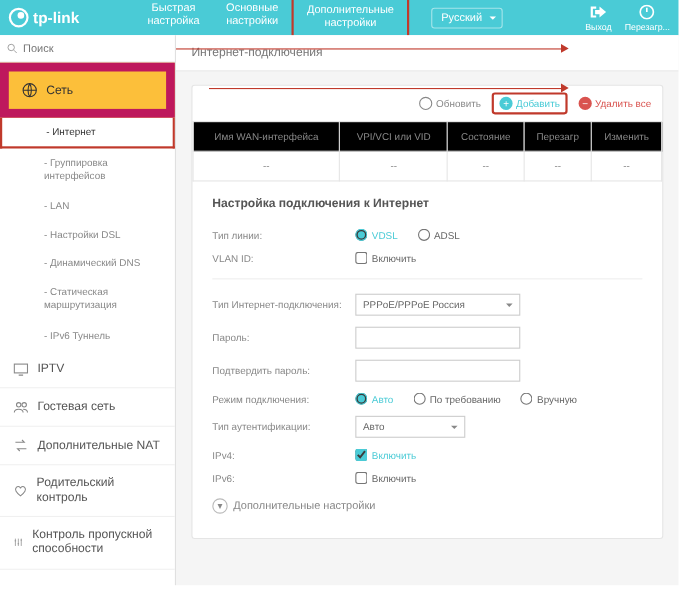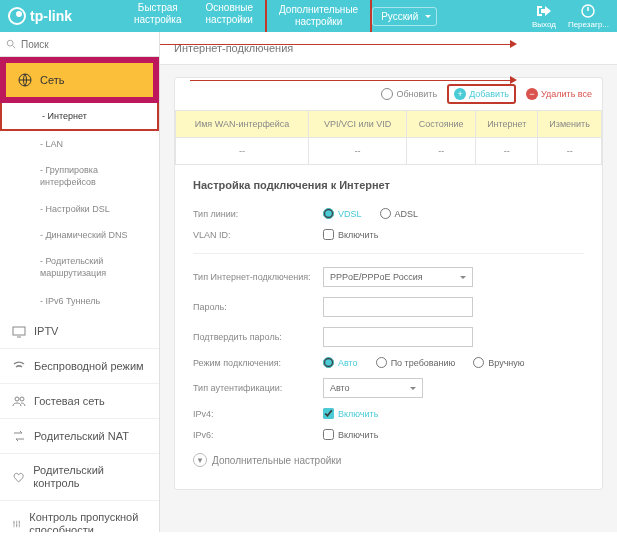--- a/index.html
+++ b/index.html
@@ -4,50 +4,50 @@
 <style>
 *{box-sizing:border-box;margin:0;padding:0;font-family:Arial,sans-serif}
 body{background:#fff;width:617px;height:550px;overflow:hidden;font-size:10px;color:#666}
 .header{background:#4acbd6;height:32px;display:flex;align-items:center;padding:0 8px;color:#fff}
 .logo{display:flex;align-items:center;gap:4px;font-size:14px;font-weight:bold}
 .logo-circ{width:18px;height:18px;border:2px solid #fff;border-radius:50%;position:relative}
 .logo-circ::after{content:"";position:absolute;width:6px;height:6px;background:#fff;border-radius:50%;top:2px;left:6px}
 .tabs{display:flex;margin-left:50px;gap:0}
 .tab{padding:8px 12px;text-align:center;font-size:10px;line-height:1.2;cursor:pointer}
 .tab.active{border:2px solid #c0392b;border-radius:3px}
-.lang{margin-left:0;border:1px solid rgba(255,255,255,0.5);border-radius:3px;padding:3px 18px 3px 8px;font-size:10px;position:relative}
+.lang{margin-left:20px;border:1px solid rgba(255,255,255,0.5);border-radius:3px;padding:3px 18px 3px 8px;font-size:10px;position:relative}
 .lang::after{content:"";position:absolute;right:5px;top:7px;border:3px solid transparent;border-top-color:#fff}
 .hicons{margin-left:auto;display:flex;gap:12px}
 .hicon{text-align:left;font-size:8px}
 .hicon svg{display:block;margin:0 auto 2px}
 .body{display:flex;height:500px}
 .sidebar{width:160px;background:#fff;border-right:1px solid #e0e0e0;overflow-y:auto}
 .search{padding:6px;border-bottom:1px solid #e0e0e0;display:flex;align-items:center;gap:5px}
 .search input{border:none;outline:none;font-size:10px;flex:1}
 .sitem{padding:10px 12px;display:flex;align-items:center;gap:8px;font-size:11px;border-bottom:1px solid #f0f0f0;cursor:pointer;color:#555}
 .sitem.active{background:#fcbf3a;color:#333;position:relative}
-.sitem.boxed{border:6px solid #be185d}
+.sitem.boxed{border:8px solid #be185d}
 .sub{padding:8px 24px 8px 40px;font-size:9px;color:#888;cursor:pointer}
 .sub.active{color:#333}
 .netbox{border:2px solid #c0392b;border-top:none}
 .main{flex:1;background:#f5f5f5;overflow-y:auto;padding:0;position:relative}
 .pagetitle{padding:10px 14px;font-size:11px;color:#777;background:#fff;border-bottom:1px solid #e5e5e5}
 .panel{background:#fff;margin:12px 14px;border:1px solid #e5e5e5;border-radius:3px}
 .panel-top{display:flex;justify-content:flex-end;padding:6px 10px;gap:10px;font-size:9px;align-items:center}
 .ptbtn{display:flex;align-items:center;gap:3px;cursor:pointer}
 .ptbtn.refresh{color:#888}
 .ptbtn.add{color:#4acbd6;border:2px solid #c0392b;border-radius:3px;padding:2px 5px}
 .ptbtn.del{color:#d9534f}
 .circle-icon{width:12px;height:12px;border-radius:50%;display:inline-flex;align-items:center;justify-content:center;font-size:9px;color:#fff}
 .ci-refresh{border:1.5px solid #888;position:relative}
 .ci-add{background:#4acbd6}
 .ci-del{background:#d9534f}
 table{width:100%;border-collapse:collapse;font-size:9px}
 th,td{border:1px solid #e5e5e5;padding:8px 4px;text-align:center;color:#888}
-th{background:#fef9c3;font-weight:normal}
+th{background:#000000;font-weight:normal}
 .section-title{padding:14px 18px 8px;font-size:11px;color:#555;font-weight:bold}
 .form{padding:4px 18px 14px}
 .frow{display:flex;align-items:center;padding:5px 0;font-size:9px}
 .flabel{width:130px;color:#888}
 .radio-g{display:flex;gap:18px}
 .radio-g label{display:flex;align-items:flex-end;gap:4px;cursor:pointer}
 input[type=radio]{accent-color:#4acbd6;width:11px;height:11px}
 input[type=checkbox]{accent-color:#4acbd6;width:11px;height:11px}
 .sel{border:1px solid #ccc;padding:4px 20px 4px 6px;font-size:9px;color:#666;background:#fff;min-width:150px;position:relative;display:inline-block}
 .sel::after{content:"";position:absolute;right:6px;top:8px;border:3px solid transparent;border-top-color:#888}
@@ -106,52 +106,46 @@
     <div class="sitem active boxed">
       <svg width="14" height="14" viewBox="0 0 14 14">
           <circle cx="7" cy="7" r="6" stroke="#333" fill="none"></circle>
           <path d="M1 7h12M7 1c2 3 2 9 0 12M7 1c-2 3-2 9 0 12" stroke="#333" fill="none"></path>
         </svg>
       <span>Сеть</span>
     </div>
     <div class="netbox">
       <div class="sub active">- Интернет</div>
     </div>
+    <div class="sub" style="white-space:normal;line-height:1.3">- Группировка интерфейсов</div>
     <div class="sub">- LAN</div>
-    <div class="sub" style="white-space:normal;line-height:1.3">- Группировка интерфейсов</div>
     <div class="sub">- Настройки DSL</div>
     <div class="sub">- Динамический DNS</div>
-    <div class="sub" style="white-space:normal;line-height:1.3">- Родительский маршрутизация</div>
+    <div class="sub" style="white-space:normal;line-height:1.3">- Статическая маршрутизация</div>
     <div class="sub">- IPv6 Туннель</div>
     <div class="sitem">
       <svg width="14" height="14" viewBox="0 0 14 14">
           <rect x="1" y="3" width="12" height="8" stroke="#888" fill="none"></rect>
           <path d="M5 13h4" stroke="#888"></path>
         </svg>
       <span>IPTV</span>
-    </div>
-    <div class="sitem">
-      <svg width="14" height="14" viewBox="0 0 14 14">
-          <path d="M2 5a8 8 0 0110 0M4 8a5 5 0 016 0M7 11h0" stroke="#888" fill="none" stroke-width="1.5"></path>
-        </svg>
-      <span>Беспроводной режим</span>
     </div>
     <div class="sitem">
       <svg width="14" height="14" viewBox="0 0 14 14">
           <circle cx="5" cy="5" r="2" stroke="#888" fill="none"></circle>
           <circle cx="10" cy="5" r="2" stroke="#888" fill="none"></circle>
           <path d="M1 12c0-2 2-3 4-3s4 1 4 3M9 9c2 0 4 1 4 3" stroke="#888" fill="none"></path>
         </svg>
       <span>Гостевая сеть</span>
     </div>
     <div class="sitem">
       <svg width="14" height="14" viewBox="0 0 14 14">
           <path d="M2 4h8l-2-2M12 10H4l2 2" stroke="#888" fill="none"></path>
         </svg>
-      <span>Родительский NAT</span>
+      <span>Дополнительные NAT</span>
     </div>
     <div class="sitem">
       <svg width="14" height="14" viewBox="0 0 14 14">
           <path d="M7 12C3 9 1 6 3 4s4 0 4 1c0-1 2-3 4-1s0 5-4 8z" stroke="#888" fill="none"></path>
         </svg>
       <span style="line-height:1.2">Родительский контроль</span>
     </div>
     <div class="sitem">
       <svg width="14" height="14" viewBox="0 0 14 14">
           <path d="M3 2v10M7 2v10M11 2v10M2 5h2M6 9h2M10 4h2" stroke="#888"></path>
@@ -181,21 +175,21 @@
           <span class="circle-icon ci-del">−</span>
           <span>Удалить все</span>
         </div>
       </div>
       <table>
         <tbody>
             <tr>
           <th>Имя WAN-интерфейса</th>
           <th>VPI/VCI или VID</th>
           <th>Состояние</th>
-          <th>Интернет</th>
+          <th>Перезагр</th>
           <th>Изменить</th>
         </tr>
         <tr>
           <td>--</td>
               <td>--</td>
               <td>--</td>
               <td>--</td>
               <td>--</td>
         </tr>
       </tbody>

